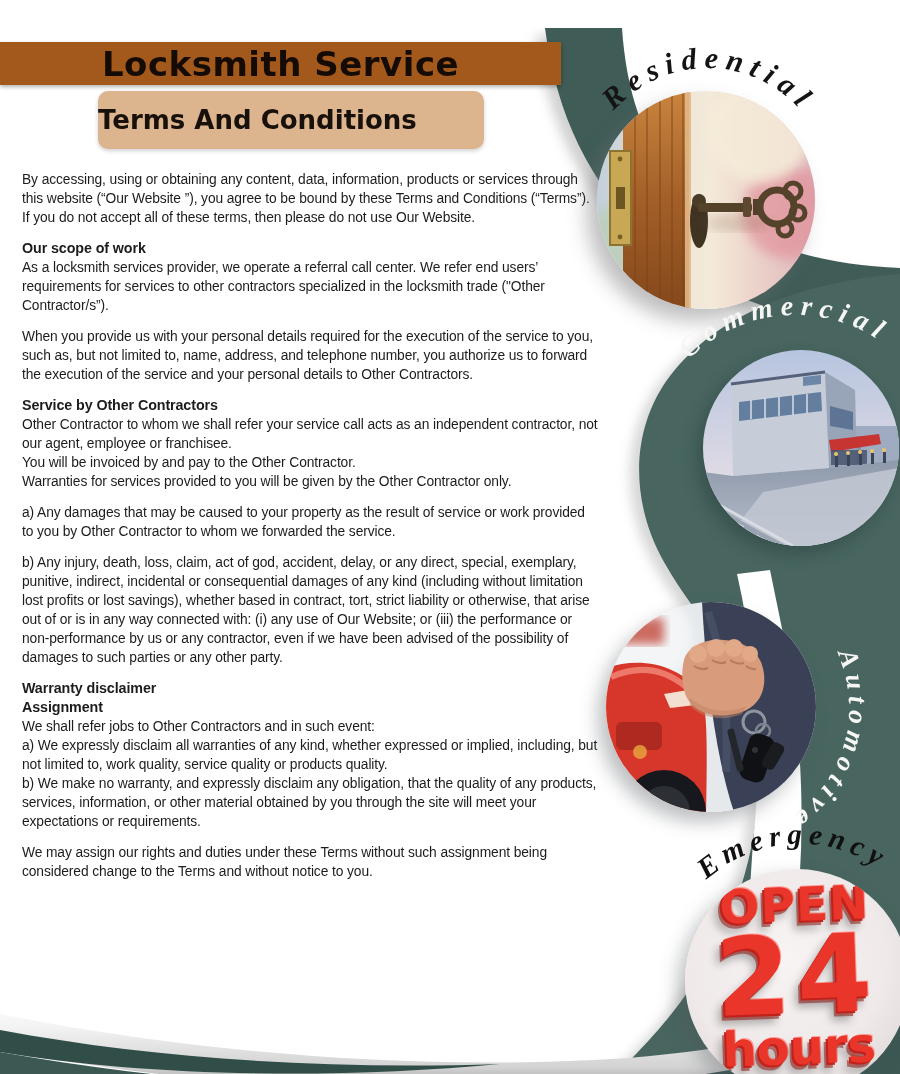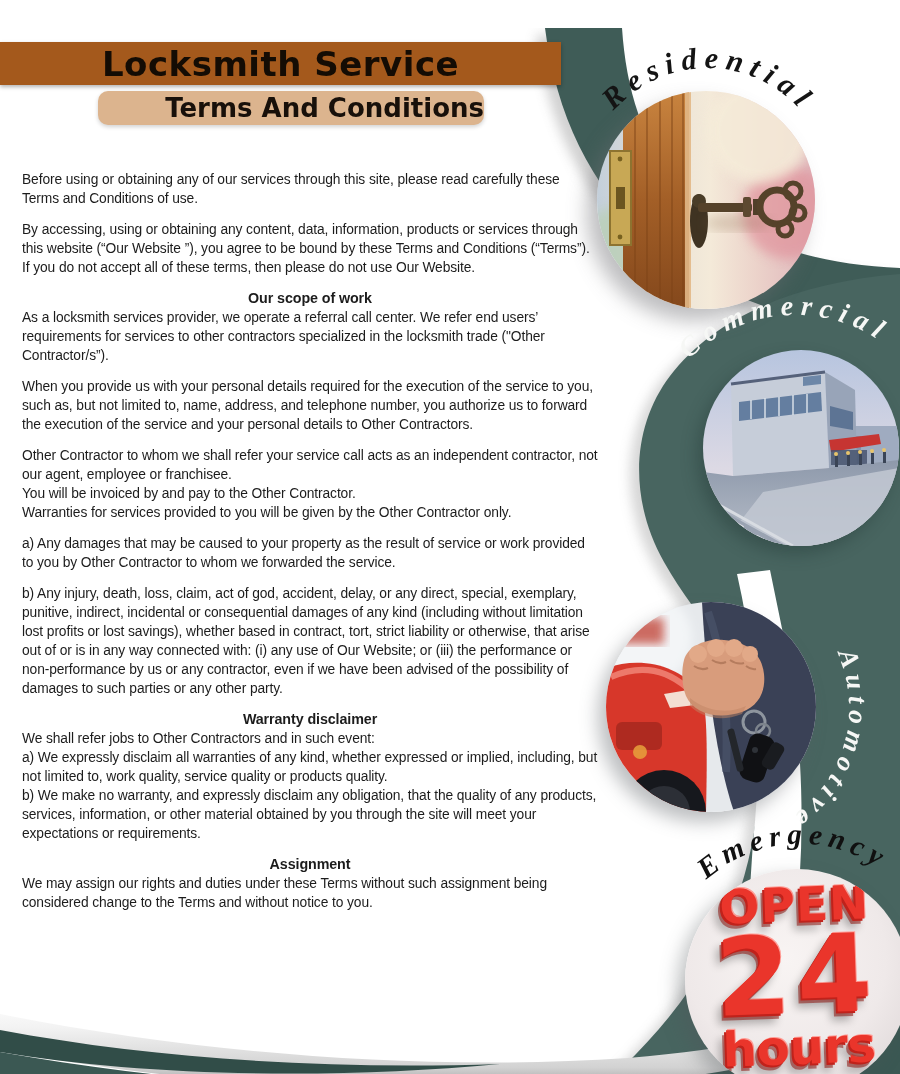--- a/index.html
+++ b/index.html
@@ -5,30 +5,30 @@
   html,body{margin:0;padding:0;background:#ffffff;}
   #page{position:relative;width:900px;height:1074px;overflow:hidden;background:#ffffff;
         font-family:"Liberation Sans",sans-serif;margin-top:28px;}
   svg{display:block;}
   .layer{position:absolute;left:0;top:0;pointer-events:none;}
 
   
   .banner{position:absolute;left:0;top:14px;width:561px;height:43px;background:#a4591c;
           box-shadow:0 2px 4px rgba(0,0,0,.3);display:flex;align-items:center;justify-content:center;z-index:2;}
   .banner-title{font-family:"DejaVu Sans",sans-serif;font-weight:800;font-size:34px;color:#140c04;letter-spacing:.5px;}
-  .subbanner{position:absolute;left:98px;top:63px;width:386px;height:34px;background:#dcb48e;border-radius:10px;
-             box-shadow:0 2px 4px rgba(0,0,0,.18);display:flex;align-items:center;justify-content:flex-end;z-index:2;}
+  .subbanner{position:absolute;left:98px;top:63px;width:386px;height:58px;background:#dcb48e;border-radius:10px;
+             box-shadow:0 2px 4px rgba(0,0,0,.18);display:flex;align-items:center;justify-content:flex-start;z-index:2;}
   .subbanner-title{font-family:"DejaVu Sans",sans-serif;font-weight:800;font-size:26px;color:#18100a;}
 
   
   .doc{position:absolute;left:22px;top:142px;width:576px;z-index:1;color:#1c1c1c;
        font-size:13.8px;line-height:19px;letter-spacing:-0.1px;}
   .blk{white-space:pre-line;}
   .blk.p{margin:0 0 12px 0;}
-  .blk.h{margin:0;font-weight:700;font-size:14.3px;text-align:center;}
+  .blk.h{margin:0;font-weight:700;font-size:14.3px;}
 
   
   .badge{position:absolute;border-radius:50%;overflow:hidden;z-index:2;}
   #c-res{left:597px;top:63px;width:218px;height:218px;box-shadow:-10px 12px 20px rgba(110,110,115,.45);}
   #c-com{left:703px;top:322px;width:196px;height:196px;box-shadow:-6px 8px 16px rgba(30,50,46,.35);}
   #c-aut{left:606px;top:574px;width:210px;height:210px;box-shadow:-8px 10px 18px rgba(90,95,100,.4);}
   #c-eme{left:685px;top:841px;width:224px;height:224px;
          background:radial-gradient(circle at 45% 40%, #f8f4f3 0%, #efe9e9 55%, #d8d1d2 100%);
          box-shadow:-8px 8px 18px rgba(80,85,90,.35);}
 
@@ -77,35 +77,35 @@
   </svg>
 
   <div class="banner">
     <div class="banner-title">Locksmith Service</div>
   </div>
   <div class="subbanner">
     <div class="subbanner-title">Terms And Conditions</div>
   </div>
 
   <div class="doc">
-      <div class="blk p">Before using or obtaining any of our services through this site, please read carefully these Terms and Conditions of use.</div>
       <div class="blk p">By accessing, using or obtaining any content, data, information, products or services through this website (“Our Website ”), you agree to be bound by these Terms and Conditions (“Terms”). If you do not accept all of these terms, then please do not use Our Website.</div>
       <div class="blk h">Our scope of work</div>
       <div class="blk p">As a locksmith services provider, we operate a referral call center. We refer end users’ requirements for services to other contractors specialized in the locksmith trade ("Other Contractor/s”).</div>
       <div class="blk p">When you provide us with your personal details required for the execution of the service to you, such as, but not limited to, name, address, and telephone number, you authorize us to forward the execution of the service and your personal details to Other Contractors.</div>
+      <div class="blk h">Service by Other Contractors</div>
       <div class="blk p">Other Contractor to whom we shall refer your service call acts as an independent contractor, not our agent, employee or franchisee.
 You will be invoiced by and pay to the Other Contractor.
 Warranties for services provided to you will be given by the Other Contractor only.</div>
       <div class="blk p">a) Any damages that may be caused to your property as the result of service or work provided to you by Other Contractor to whom we forwarded the service.</div>
       <div class="blk p">b) Any injury, death, loss, claim, act of god, accident, delay, or any direct, special, exemplary, punitive, indirect, incidental or consequential damages of any kind (including without limitation lost profits or lost savings), whether based in contract, tort, strict liability or otherwise, that arise out of or is in any way connected with: (i) any use of Our Website; or (iii) the performance or non-performance by us or any contractor, even if we have been advised of the possibility of damages to such parties or any other party.</div>
       <div class="blk h">Warranty disclaimer</div>
+      <div class="blk h">Assignment</div>
       <div class="blk p">We shall refer jobs to Other Contractors and in such event:
 a) We expressly disclaim all warranties of any kind, whether expressed or implied, including, but not limited to, work quality, service quality or products quality.
 b) We make no warranty, and expressly disclaim any obligation, that the quality of any products, services, information, or other material obtained by you through the site will meet your expectations or requirements.</div>
-      <div class="blk h">Assignment</div>
       <div class="blk p">We may assign our rights and duties under these Terms without such assignment being considered change to the Terms and without notice to you.</div>
     </div>
 
   <div class="badge" id="c-res">
     <svg width="218" height="218" viewBox="0 0 218 218">
       <defs>
         <linearGradient id="resBg" x1="0" y1="0" x2="1" y2="0">
           <stop offset="0" stop-color="#c3cfdb"></stop>
             <stop offset="0.3" stop-color="#e9e2d6"></stop>
           <stop offset="0.52" stop-color="#f4ead9"></stop>

